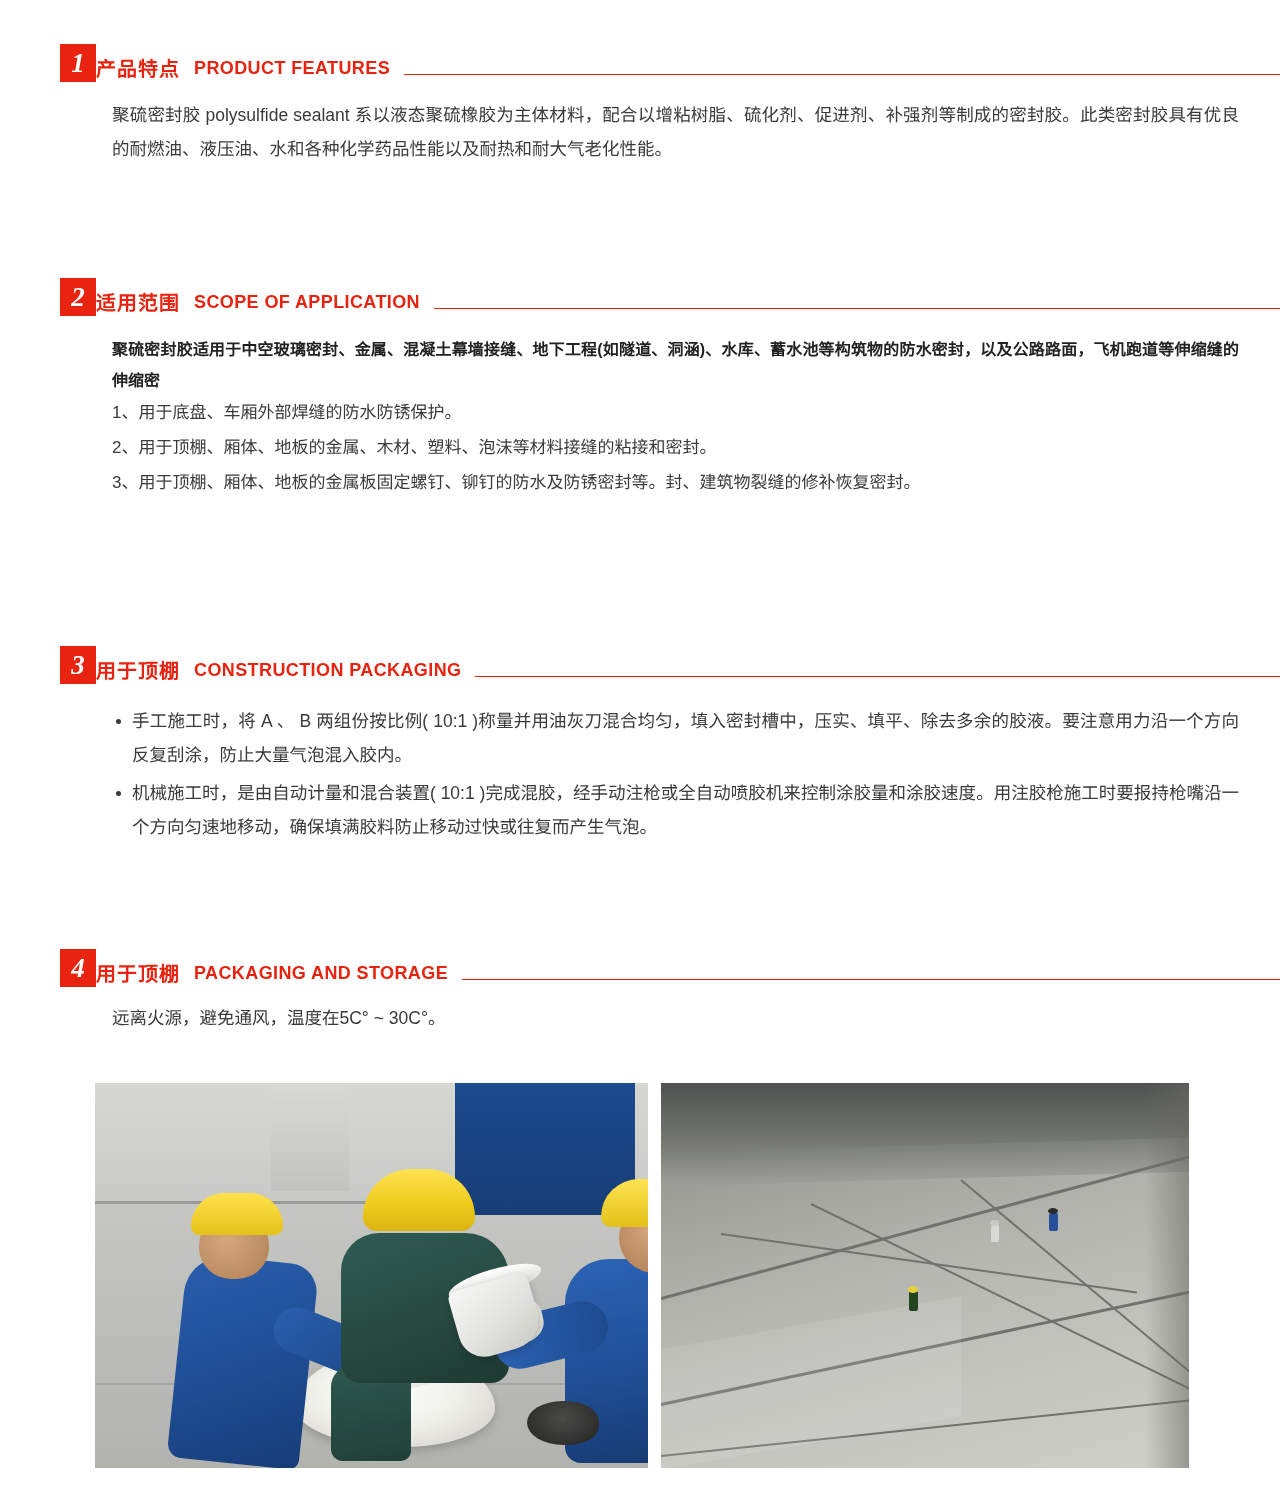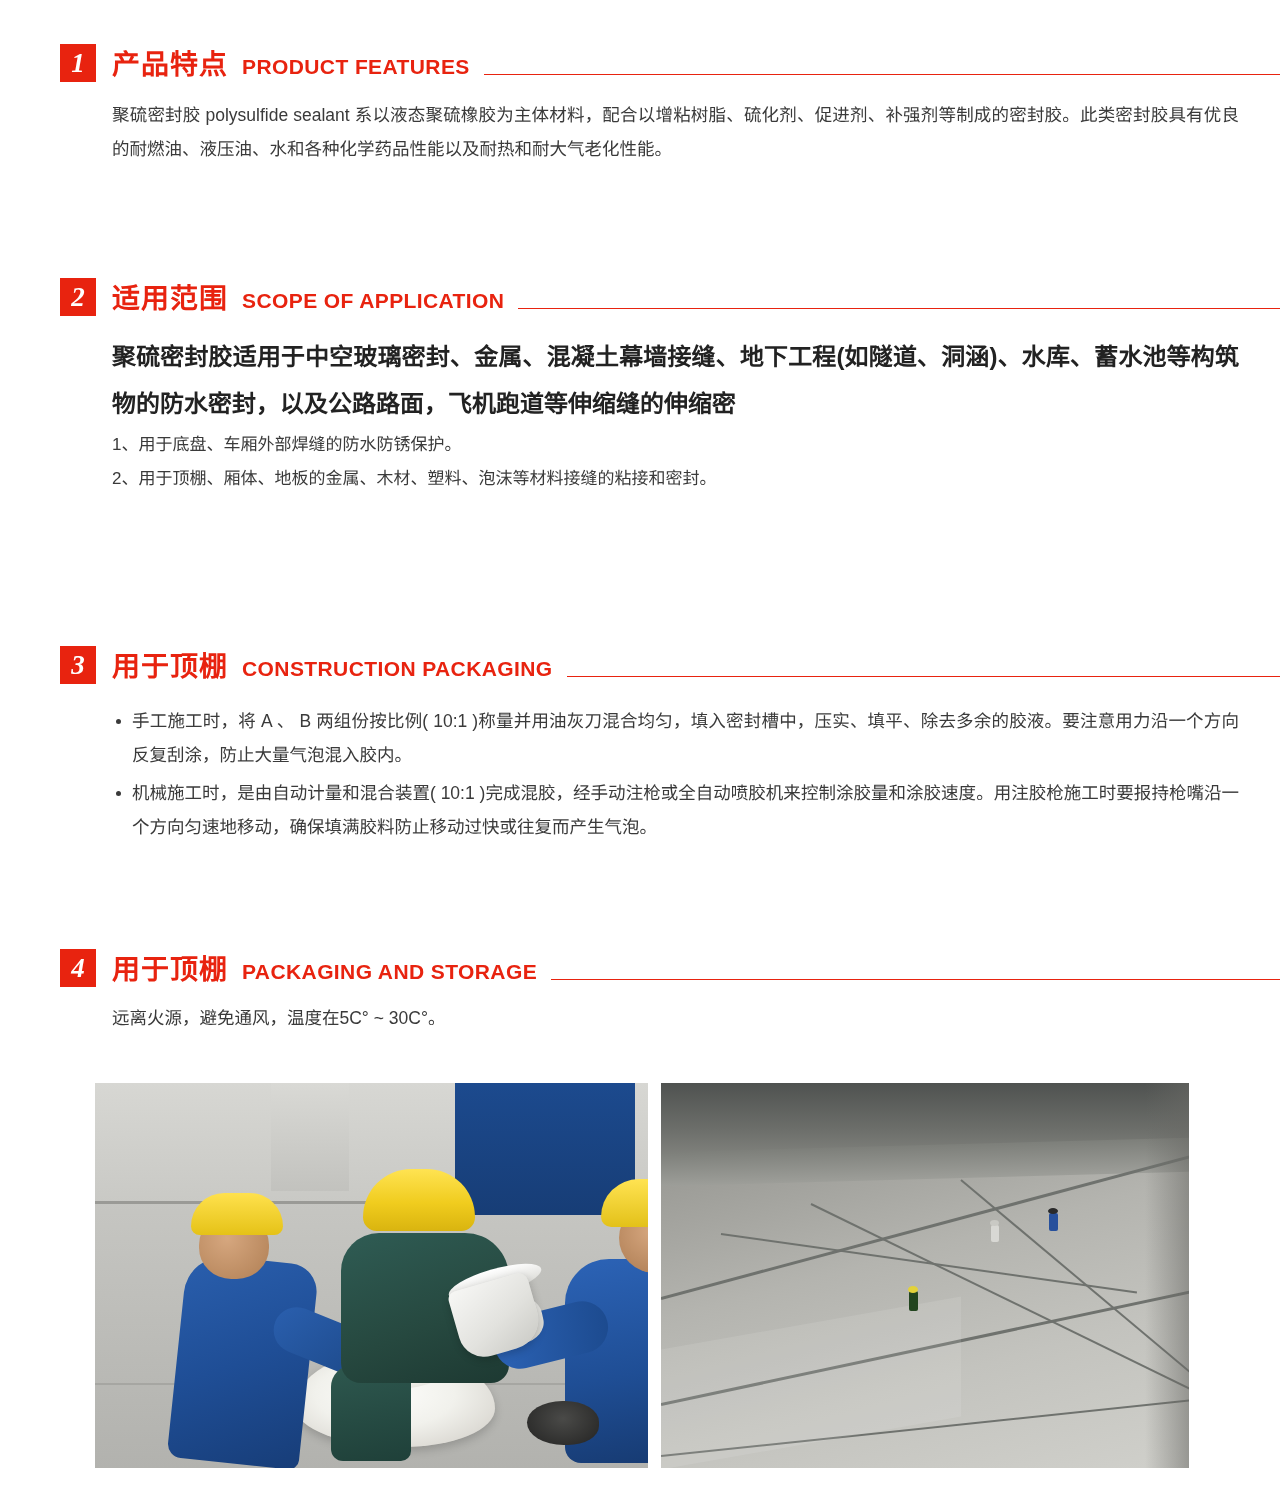--- a/index.html
+++ b/index.html
@@ -43,31 +43,31 @@
     font-weight: bold;
     font-family: "Liberation Serif", serif;
     display: flex;
     align-items: center;
     justify-content: center;
     line-height: 1;
     flex: 0 0 auto;
   }
   .sec-cn {
     color: #e8230f;
-    font-size: 28px;
+    font-size: 20px;
     font-weight: bold;
-    margin-left: 16px;
+    margin-left: 0;
     letter-spacing: 1px;
     line-height: 1;
     padding-bottom: 3px;
     white-space: nowrap;
   }
   .sec-en {
     color: #e8230f;
-    font-size: 21px;
+    font-size: 18px;
     font-weight: bold;
     margin-left: 14px;
     letter-spacing: 0.4px;
     line-height: 1;
     padding-bottom: 5px;
     white-space: nowrap;
   }
   .sec-rule {
     flex: 1 1 auto;
     height: 1px;
@@ -84,21 +84,21 @@
     margin-top: 16px;
   }
   .p {
     font-size: 17.5px;
     line-height: 1.95;
     color: #3a3a3a;
     text-align: justify;
     margin: 0;
   }
   .p-bold {
-    font-size: 24px;
+    font-size: 16px;
     font-weight: bold;
     color: #222222;
     line-height: 1.95;
     margin: 0;
     text-align: justify;
   }
   .list-num {
     font-size: 17px;
     line-height: 2.05;
     color: #3a3a3a;
@@ -333,20 +333,21 @@
     <div class="sec-head">
       <div class="sec-num">2</div>
       <div class="sec-cn">适用范围</div>
       <div class="sec-en">SCOPE OF APPLICATION</div>
       <div class="sec-rule"></div>
     </div>
     <div class="body-block" style="margin-top:18px;">
       <p class="p-bold">聚硫密封胶适用于中空玻璃密封、金属、混凝土幕墙接缝、地下工程(如隧道、洞涵)、水库、蓄水池等构筑物的防水密封，以及公路路面，飞机跑道等伸缩缝的伸缩密</p>
       <p class="list-num" style="">1、用于底盘、车厢外部焊缝的防水防锈保护。</p>
       <p class="list-num">2、用于顶棚、厢体、地板的金属、木材、塑料、泡沫等材料接缝的粘接和密封。</p>
+      <p class="list-num">3、用于顶棚、厢体、地板的金属板固定螺钉、铆钉的防水及防锈密封等。封、建筑物裂缝的修补恢复密封。</p>
     </div>
   </div>
 
   <div class="section" style="position:absolute; left:0; top:640px; width:1280px;">
     <div class="sec-head">
       <div class="sec-num">3</div>
       <div class="sec-cn">用于顶棚</div>
       <div class="sec-en">CONSTRUCTION PACKAGING</div>
       <div class="sec-rule"></div>
     </div>

